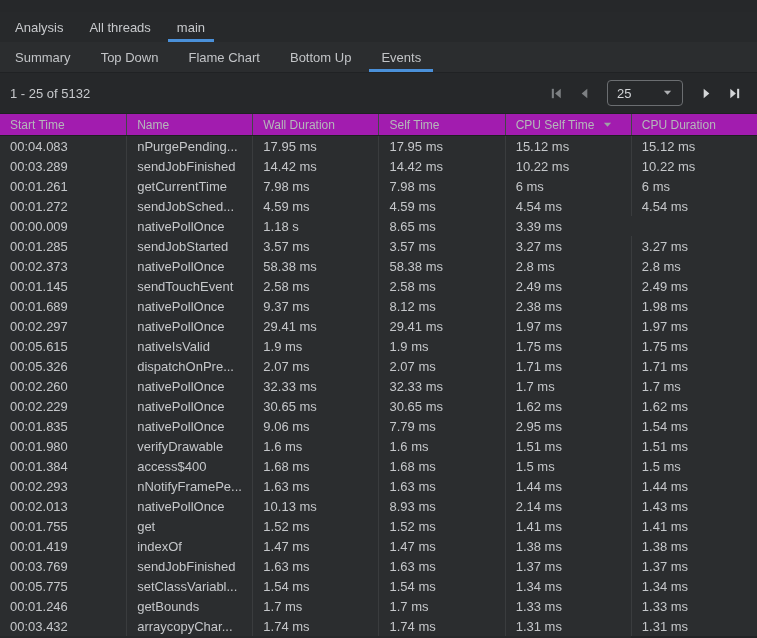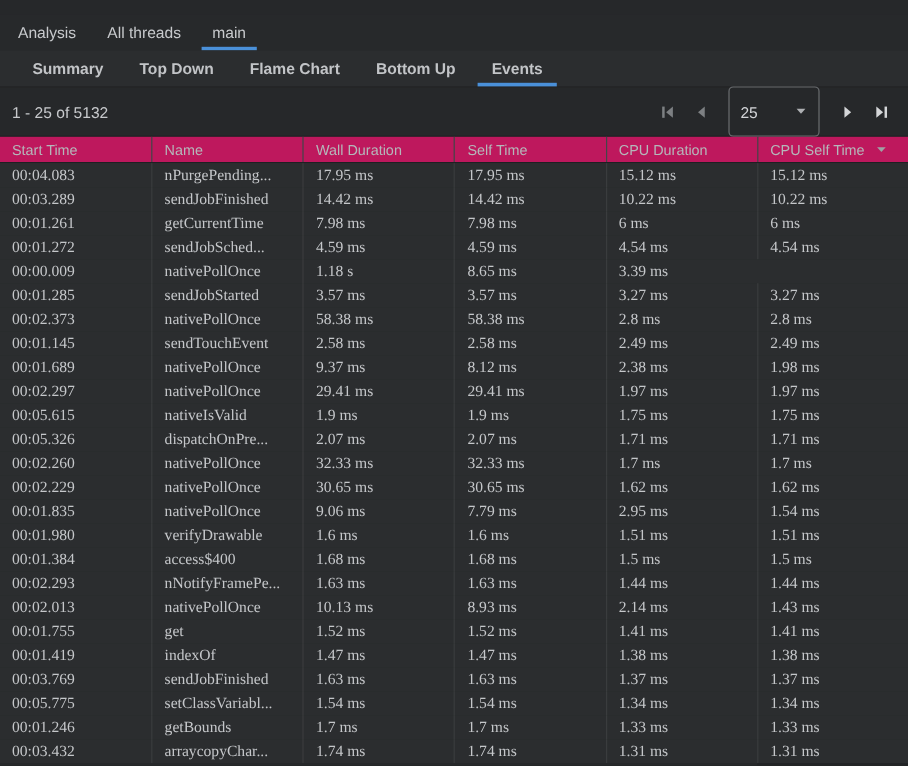--- a/index.html
+++ b/index.html
@@ -21,21 +21,21 @@
   .topbar .tab {
     display: flex; align-items: center; padding: 0 9px; margin: 0 4px;
     color: #c7c9cc; border-bottom: 3px solid transparent; padding-top: 3px;
     cursor: default; white-space: nowrap;
   }
   .topbar .tab.active { border-bottom-color: var(--accent); }
 
   
   .subbar {
     height: 31px; background: #2b2d2f; display: flex; align-items: stretch;
-    padding-left: 12px; border-bottom: 1px solid #202224; flex: none; font-weight: bold;
+    padding-left: 0; border-bottom: 1px solid #202224; flex: none;
   }
   .subbar .tab {
     display: flex; align-items: center; padding: 0 12px; margin: 0 3px;
     color: #c2c4c7; border-bottom: 3px solid transparent; padding-top: 3px;
     cursor: default; white-space: nowrap;
   }
   .subbar .tab.active { border-bottom-color: var(--accent); }
 
   
   .pagebar {
@@ -45,42 +45,42 @@
   .range-label { color: #c7c9cc; }
   .page-controls { margin-left: auto; display: flex; align-items: center; gap: 6px; }
   .nav-btn {
     width: 22px; height: 22px; background: transparent; border: none;
     display: flex; align-items: center; justify-content: center; padding: 0;
   }
   .nav-btn svg { display: block; }
   .nav-btn.disabled svg * { fill: #7d8083; }
   .nav-btn.enabled svg * { fill: #d4d6d8; }
   .page-size {
-    width: 76px; height: 42px; border: 1px solid #6b6e71; border-radius: 4px;
+    width: 76px; height: 26px; border: 1px solid #6b6e71; border-radius: 4px;
     background: transparent; display: flex; align-items: center;
     justify-content: space-between; padding: 0 9px; margin: 0 6px;
     color: #d2d4d7;
   }
   .page-size svg * { fill: #aeb0b3; }
 
   
   .table { flex: 1; display: flex; flex-direction: column; background: #26282a; position: relative; }
   .thead {
     display: grid; grid-template-columns: repeat(6, 1fr);
-    background: #be185d; height: 22px; border-bottom: 1px solid #1e2022; flex: none;
+    background: #a21caf; height: 22px; border-bottom: 1px solid #1e2022; flex: none;
   }
   .thead .th {
     display: flex; align-items: center; padding: 0 6px 0 10px;
     color: #b5b7ba; font-size: 12px; white-space: nowrap; overflow: hidden;
   }
   .thead .th + .th { border-left: 1px solid #434548; }
   .thead .sort-icon { margin-left: 9px; display: inline-flex; }
   .thead .sort-icon svg * { fill: #9fa2a5; }
 
-  .tbody { flex: none; font-family: Liberation Serif, serif; }
+  .tbody { flex: none; }
   .row {
     display: grid; grid-template-columns: repeat(6, 1fr);
     height: 20px; background: #2b2d2f;
   }
   .row .cell {
     display: flex; align-items: center; padding: 0 6px 0 10px;
     color: #c5c7ca; white-space: nowrap; overflow: hidden;
   }
   .row .cell + .cell { border-left: 1px solid #3a3c3e; }
 
@@ -161,29 +161,29 @@
         <div class="th">
           <span>Name</span>
         </div>
         <div class="th">
           <span>Wall Duration</span>
         </div>
         <div class="th">
           <span>Self Time</span>
         </div>
         <div class="th">
-          <span>CPU Duration</span>
-        </div>
-        <div class="th">
           <span>CPU Self Time</span>
           <span class="sort-icon">
             <svg width="9" height="9" viewBox="0 0 10 10">
               <path d="M1 3l4 4.4L9 3z"></path>
             </svg>
           </span>
+        </div>
+        <div class="th">
+          <span>CPU Duration</span>
         </div>
       </div>
     <div class="tbody" id="table-body">
         <div class="row">
           <div class="cell">00:04.083</div>
           <div class="cell">nPurgePending...</div>
           <div class="cell">17.95 ms</div>
           <div class="cell">17.95 ms</div>
           <div class="cell">15.12 ms</div>
           <div class="cell">15.12 ms</div>

